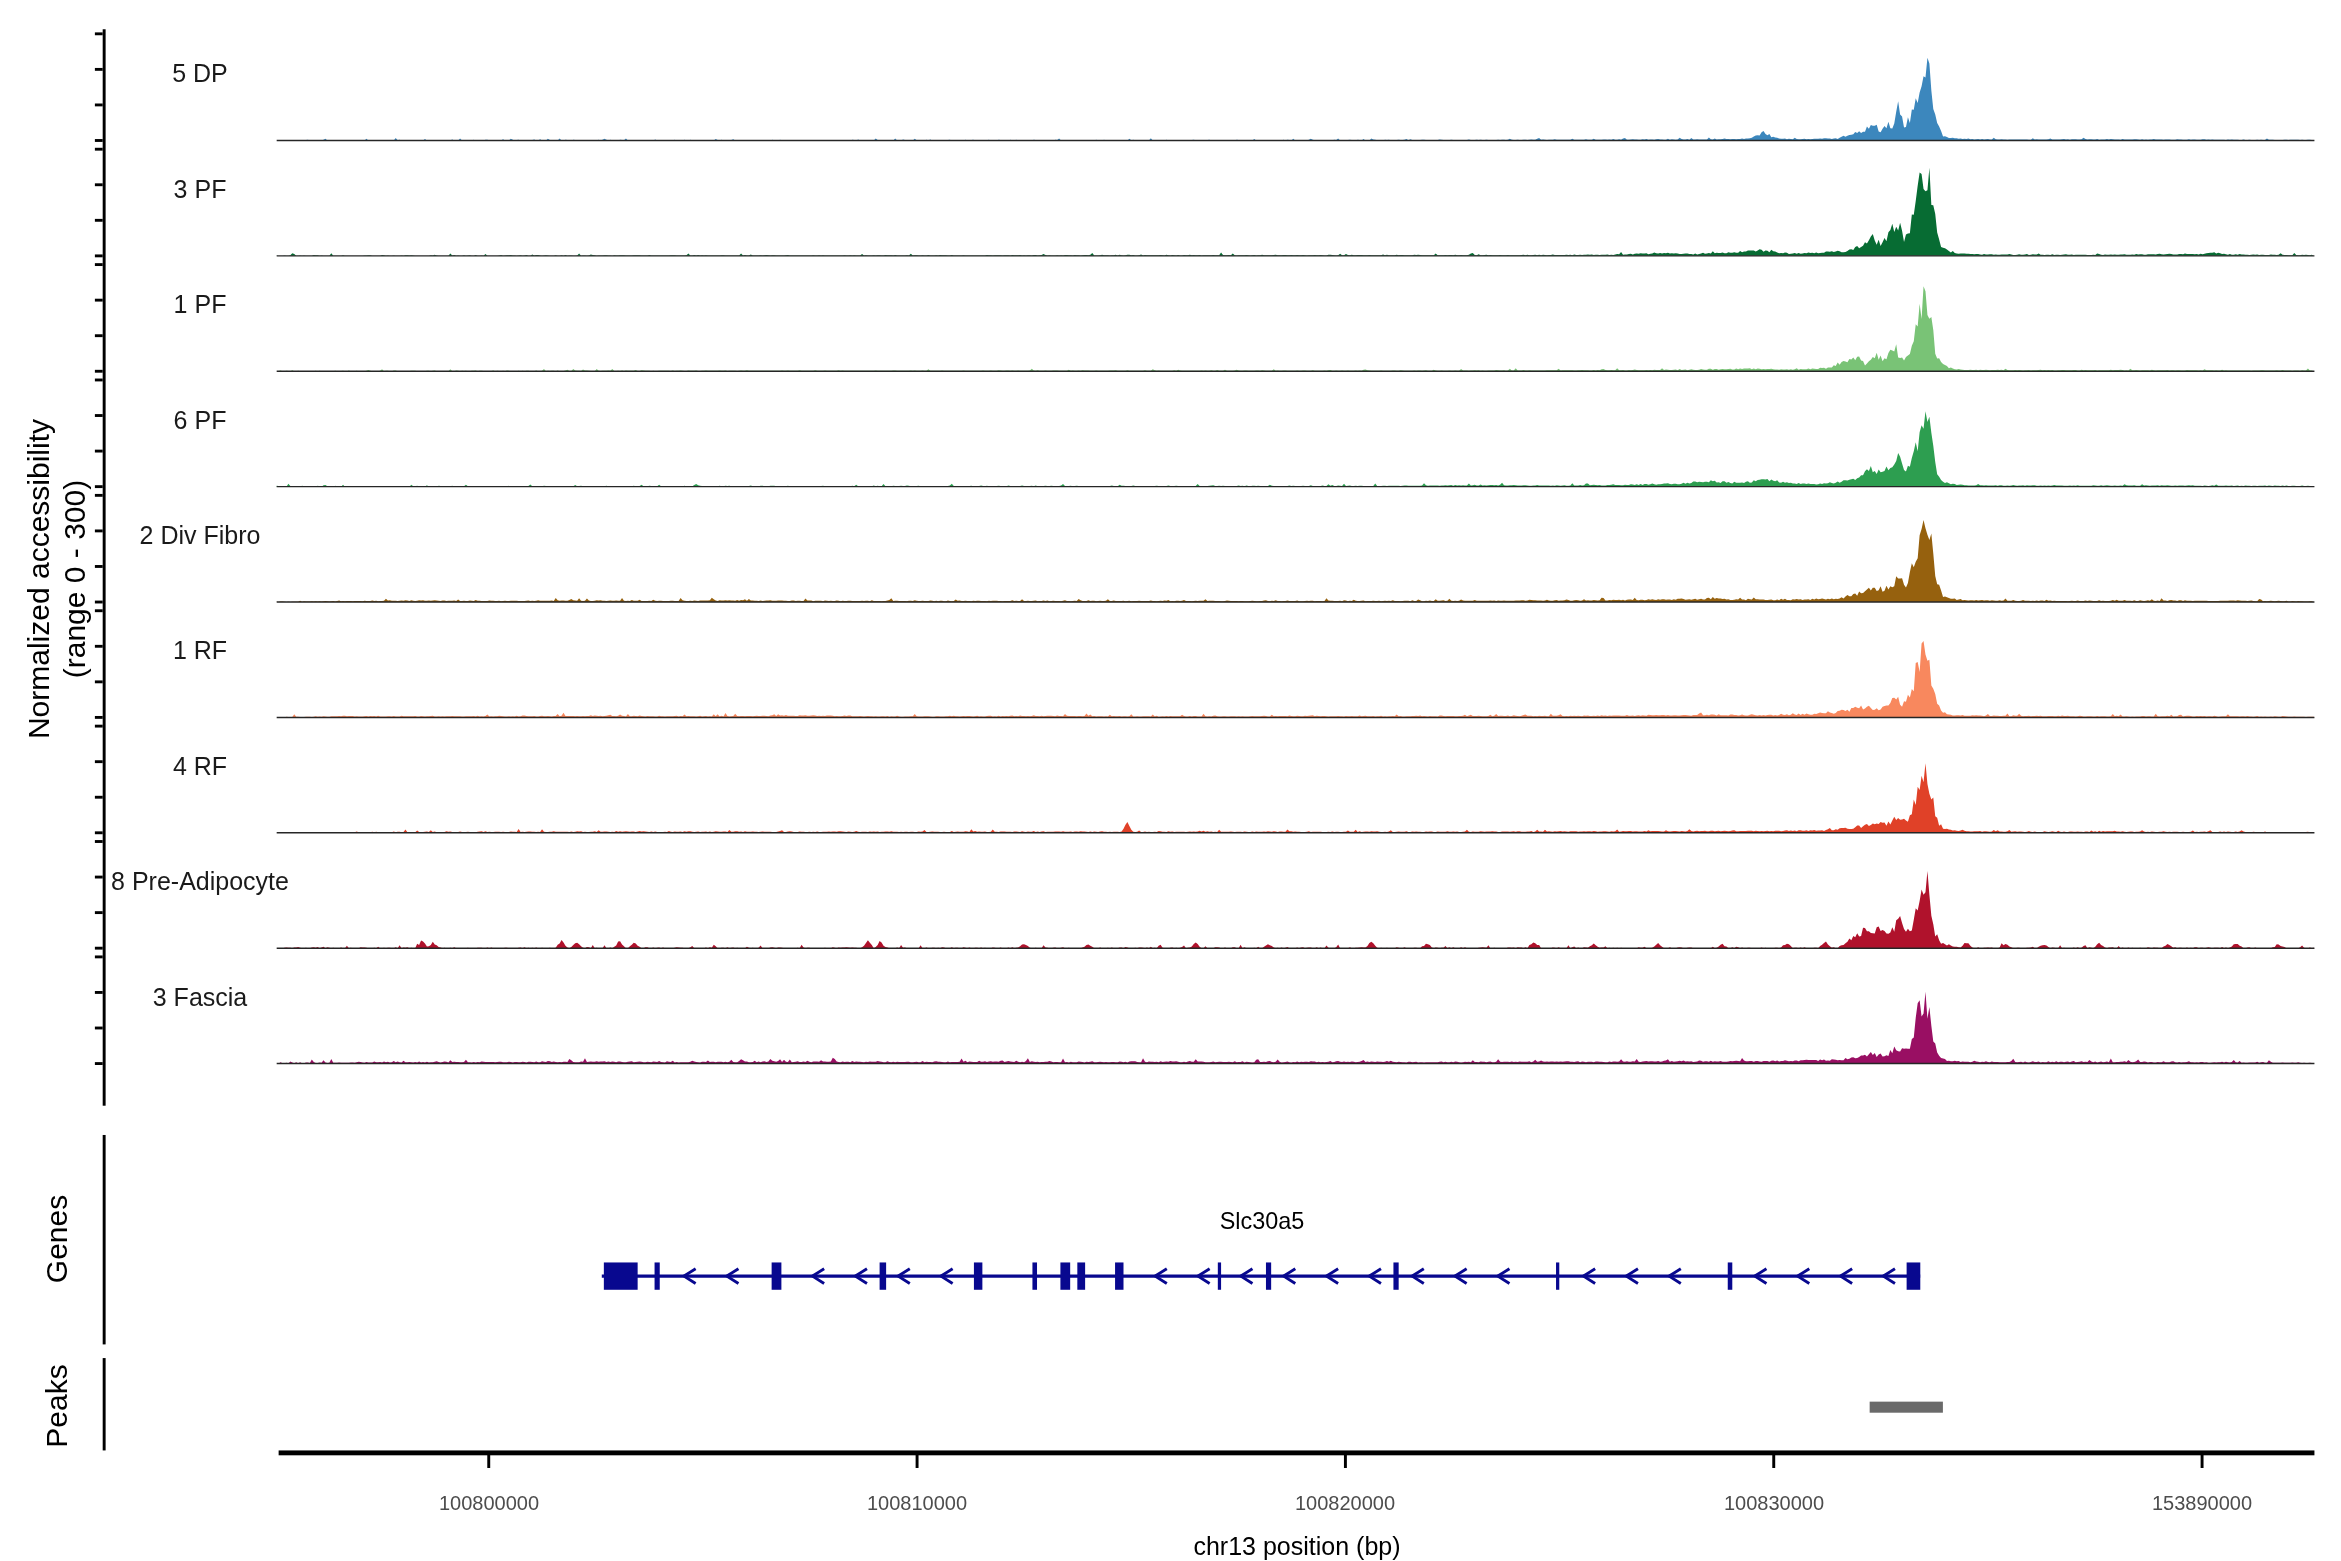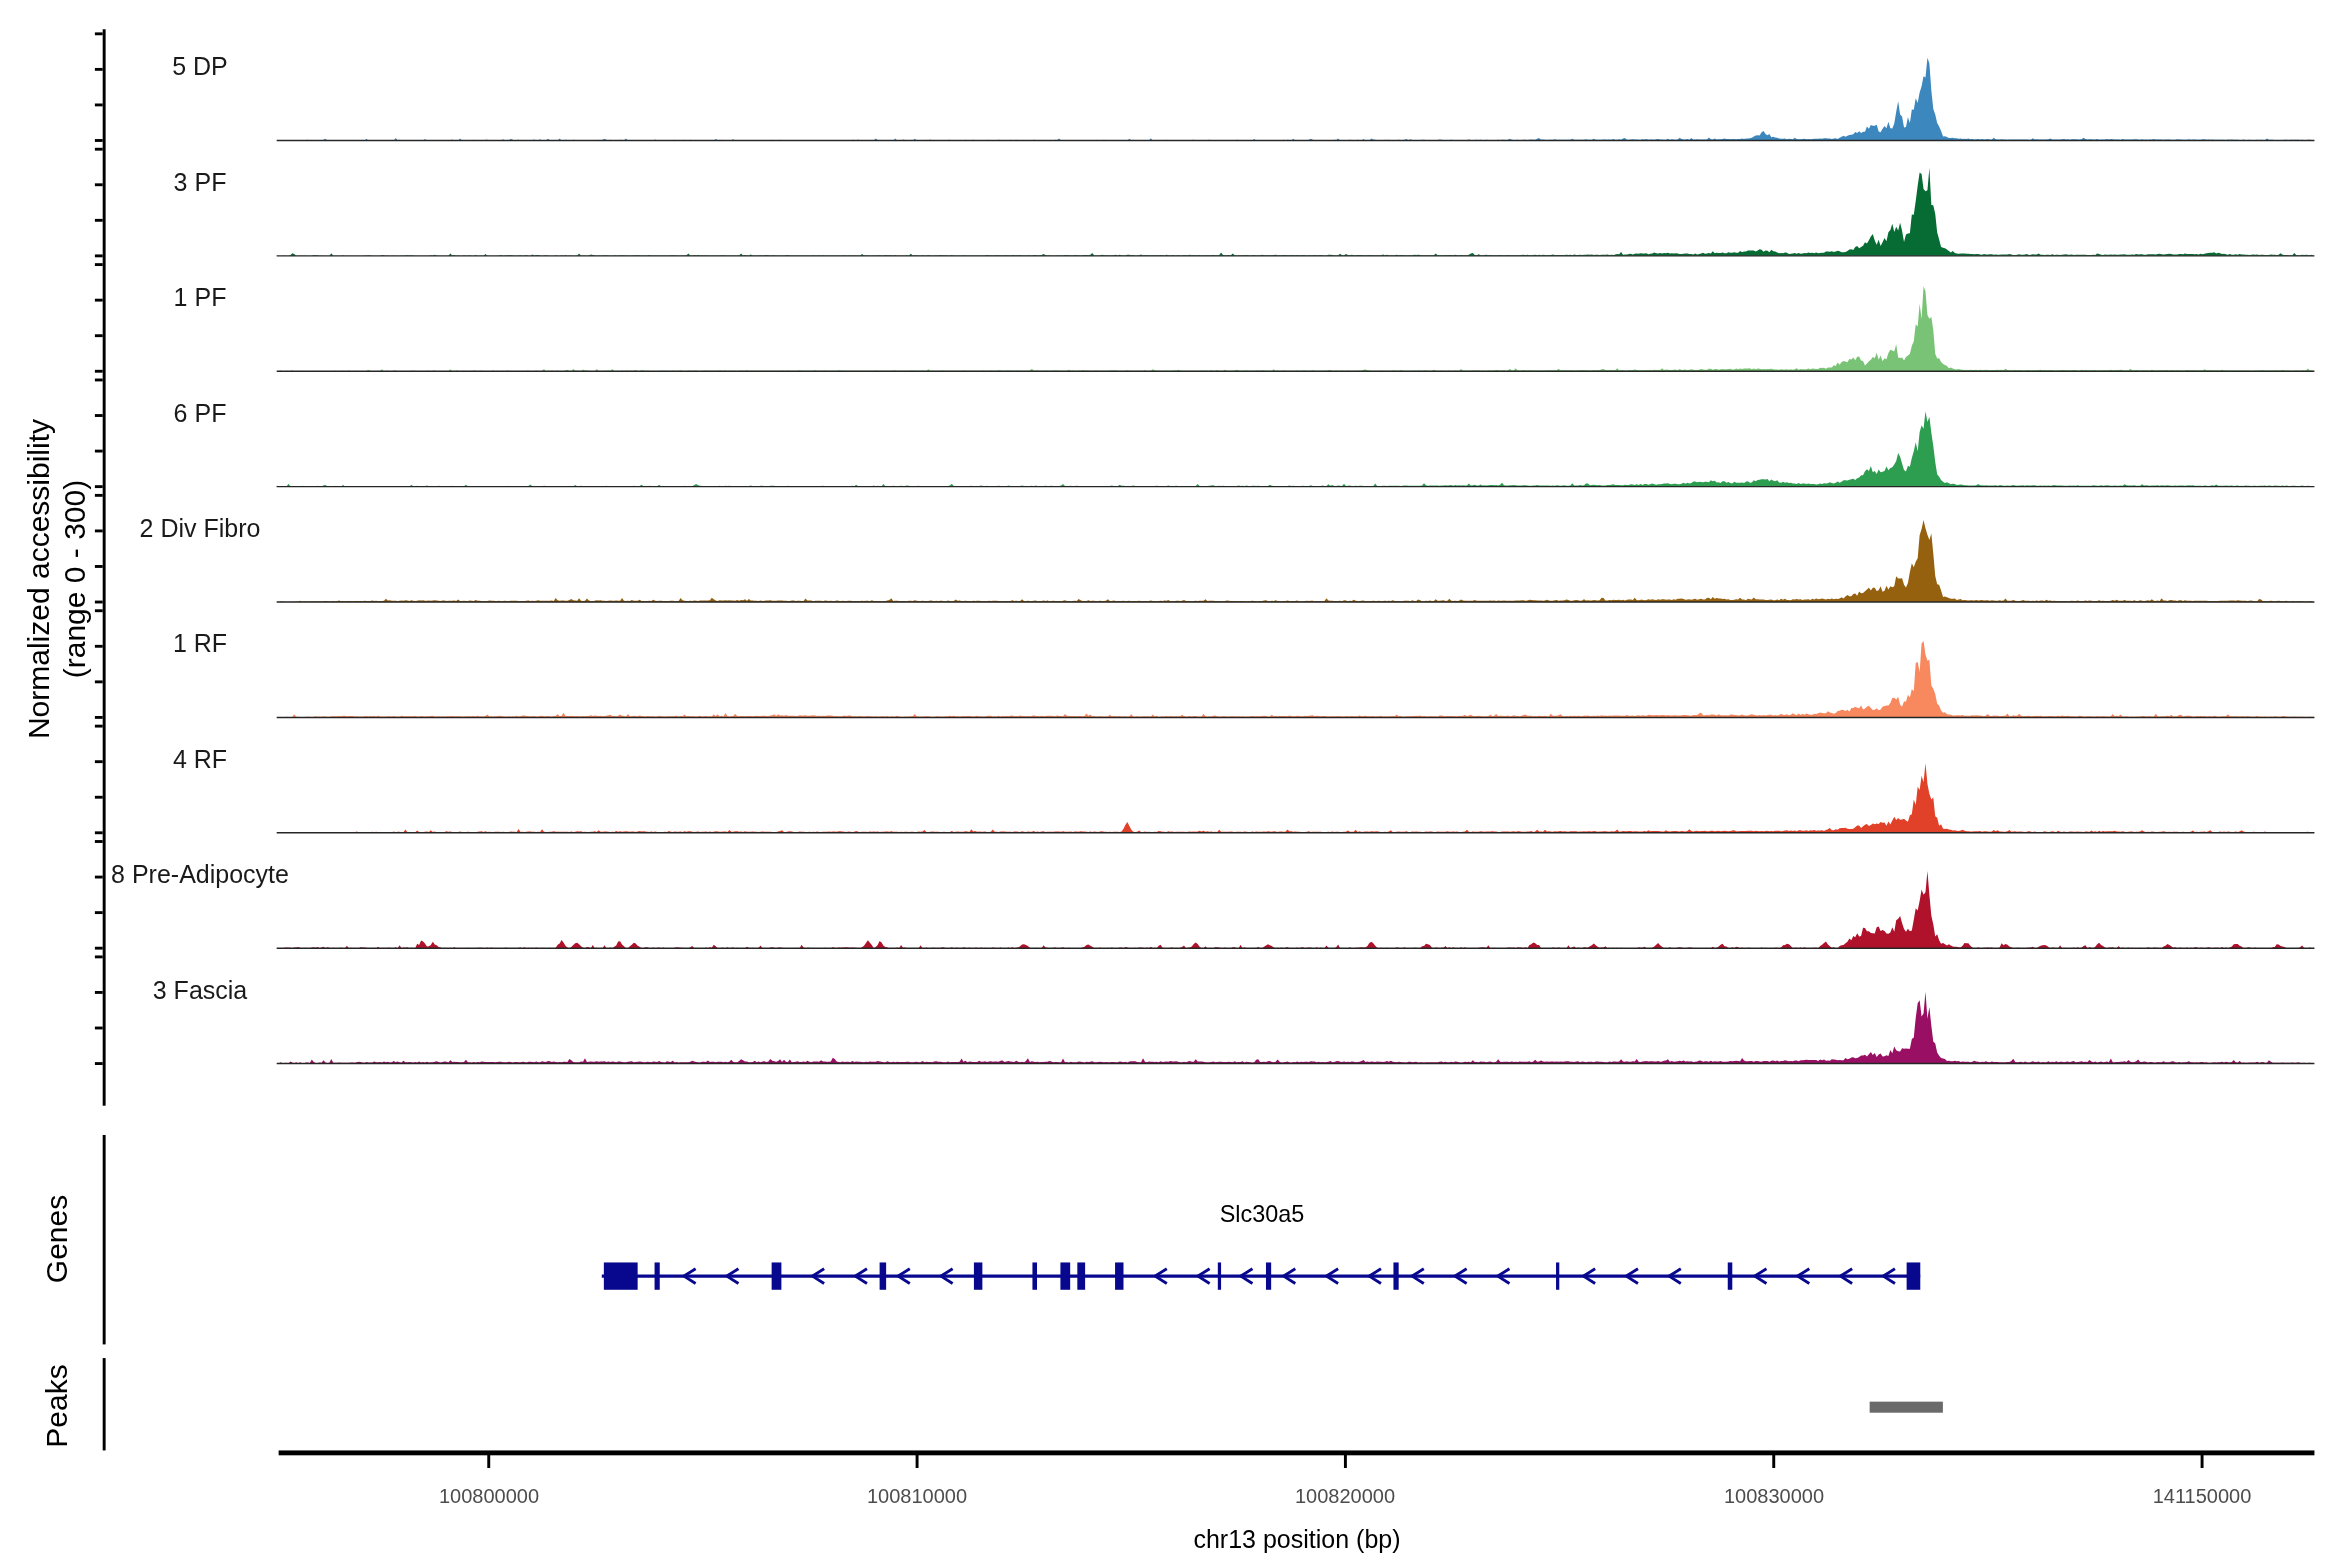--- a/index.html
+++ b/index.html
@@ -1,19 +1,19 @@
 <!DOCTYPE html>
 <html style="font-size:10.4px"><head>
 <meta charset="utf-8">
 <style>
   html,body{margin:0;padding:0;background:#ffffff;}
   #fig{position:relative;width:2342px;height:1561px;background:#ffffff;overflow:hidden;
        font-family:"Liberation Sans", sans-serif;}
   .abs{position:absolute;}
-  .ctr{transform:translate(-50%,-50%);}
+  .ctr{transform:translate(-50%,-50%);margin-top:7px;}
   .track-label{font-size:25px;color:#1a1a1a;white-space:nowrap;}
   .ytitle{font-size:30px;color:#000;text-align:center;line-height:36px;width:1041px;
           transform:translate(-50%,-50%) rotate(-90deg);}
   .side-label{font-size:30px;color:#000;white-space:nowrap;
           transform:translate(-50%,-50%) rotate(-90deg);}
   .gene-name{font-size:23.4px;color:#000;white-space:nowrap;}
   .xtick-label{font-size:20px;color:#4d4d4d;white-space:nowrap;}
   .xtitle{font-size:25px;color:#000000;white-space:nowrap;}
   svg{position:absolute;left:0;top:0;}
 </style>
@@ -167,16 +167,16 @@
       <div class="abs ctr track-label" style="left: 200px; top: 643px;">1 RF</div>
       <div class="abs ctr track-label" style="left: 200px; top: 759px;">4 RF</div>
       <div class="abs ctr track-label" style="left: 200px; top: 874px;">8 Pre-Adipocyte</div>
       <div class="abs ctr track-label" style="left: 200px; top: 990px;">3 Fascia</div>
     </div>
   <div id="xtick-labels">
       <div class="abs ctr xtick-label" style="left: 489px; top: 1496px;">100800000</div>
       <div class="abs ctr xtick-label" style="left: 917px; top: 1496px; text-align: right;">100810000</div>
       <div class="abs ctr xtick-label" style="left: 1345px; top: 1496px;">100820000</div>
       <div class="abs ctr xtick-label" style="left: 1774px; top: 1496px;">100830000</div>
-      <div class="abs ctr xtick-label" style="left: 2202px; top: 1496px;">141150000</div>
+      <div class="abs ctr xtick-label" style="left: 2202px; top: 1496px;">153890000</div>
     </div>
 </div>
 
 
 </body></html>

